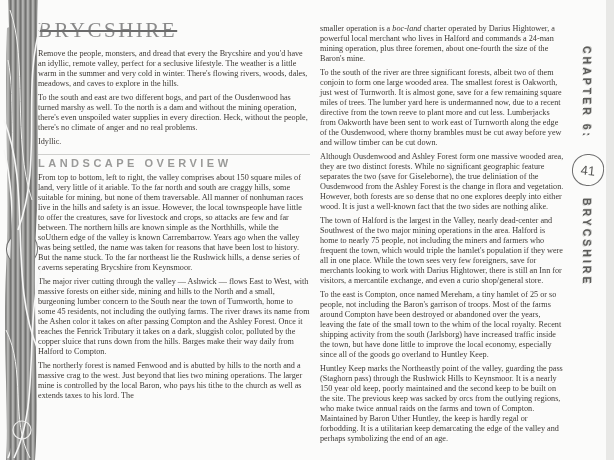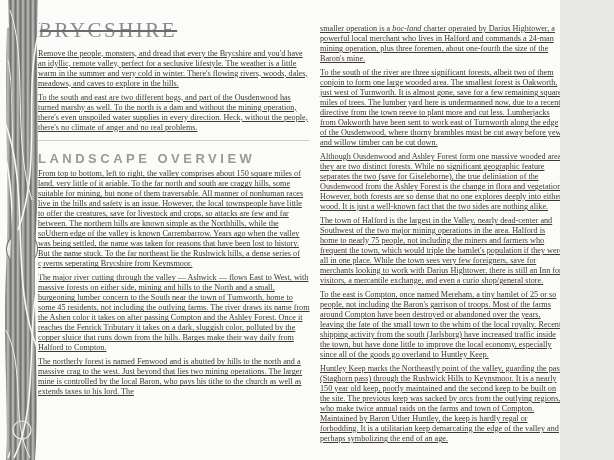--- a/index.html
+++ b/index.html
@@ -1,41 +1,41 @@
 <!DOCTYPE html>
 <html><head>
 <meta charset="utf-8">
 <style>
   html,body { margin:0; padding:0; background:#e8e8e6; }
   .spread {
-    position:relative; width:560px; height:460px;
+    position:relative; width:606px; height:460px;
     background:#fbfbfa; overflow:hidden;
     font-family:"Liberation Serif", serif;
   }
   
   .col { position:absolute; color:#3d3935; font-size:8.2px; line-height:1.22; }
-  .col p { margin:0 0 4px 0;text-decoration:underline; }
+  .col p { margin:0 0 4px 0; }
   .left-col  { left:38px;  top:18px; width:272px; }
   .right-col { left:320px; top:24px; width:244px; }
 
   
   .book-title {
     margin:0 0 5px 0; font-weight:normal;
     font-size:21px; letter-spacing:2.5px; color:#8a8a8a;
     font-family:"Liberation Serif", serif;
     text-decoration:line-through;
     text-decoration-color:#6b6b6b;
     text-decoration-thickness:1.5px;
   }
   
   .section-head {
-    margin:7px 0 3px 0; padding-top:10px;
+    margin:7px 0 3px 0; padding-top:2px;
     border-top:1px solid #cfcfcd;
     font-family:"Liberation Sans", sans-serif;
-    font-weight:bold; font-size:13px; letter-spacing:3.5px;
+    font-weight:bold; font-size:11px; letter-spacing:3.5px;
     color:#9a9a98;
   }
   .ital { font-style:italic; }
 
   
   .bark { position:absolute; top:0; }
   .bark-left  { left:0;   width:36px; height:460px; }
   .bark-right { left:568; width:46px; height:460px; }
 
   
@@ -85,20 +85,21 @@
   </svg>
 
   <div class="page-circle circle-40">
     <span>40</span>
   </div>
 
   <div class="col left-col">
     <h1 class="book-title">BRYCSHIRE</h1>
     <p>Remove the people, monsters, and dread that every the Brycshire and you'd have an idyllic, remote valley, perfect for a seclusive lifestyle. The weather is a little warm in the summer and very cold in winter. There's flowing rivers, woods, dales, meadows, and caves to explore in the hills.</p>
     <p>To the south and east are two different bogs, and part of the Ousdenwood has turned marshy as well. To the north is a dam and without the mining operation, there's even unspoiled water supplies in every direction. Heck, without the people, there's no climate of anger and no real problems.</p>
+    <p>Idyllic.</p>
     <h2 class="section-head">LANDSCAPE OVERVIEW</h2>
     <p>From top to bottom, left to right, the valley comprises about 150 square miles of land, very little of it ariable. To the far north and south are craggy hills, some suitable for mining, but none of them traversable. All manner of nonhuman races live in the hills and safety is an issue. However, the local townspeople have little to offer the creatures, save for livestock and crops, so attacks are few and far between. The northern hills are known simple as the Northhills, while the soUthern edge of the valley is known Carrembarrow. Years ago when the valley was being settled, the name was taken for reasons that have been lost to history. But the name stuck. To the far northeast lie the Rushwick hills, a dense series of caverns seperating Brycshire from Keynsmoor.</p>
     <p>The major river cutting through the valley — Ashwick — flows East to West, with massive forests on either side, mining and hills to the North and a small, burgeoning lumber concern to the South near the town of Turnworth, home to some 45 residents, not including the outlying farms. The river draws its name from the Ashen color it takes on after passing Compton and the Ashley Forest. Once it reaches the Fenrick Tributary it takes on a dark, sluggish color, polluted by the copper sluice that runs down from the hills. Barges make their way daily from Halford to Compton.</p>
     <p>The northerly forest is named Fenwood and is abutted by hills to the north and a massive crag to the west. Just beyond that lies two mining operations. The larger mine is controlled by the local Baron, who pays his tithe to the church as well as extends taxes to his lord. The</p>
   </div>
 
   <div class="col right-col">
     <p><span>smaller operation is a </span><span class="ital">boc-land</span><span> charter operated by Darius Hightower, a powerful local merchant who lives in Halford and commands a 24-man mining operation, plus three foremen, about one-fourth the size of the Baron's mine.</span></p>
     <p>To the south of the river are three significant forests, albeit two of them conjoin to form one large wooded area. The smallest forest is Oakworth, just west of Turnworth. It is almost gone, save for a few remaining square miles of trees. The lumber yard here is undermanned now, due to a recent directive from the town reeve to plant more and cut less. Lumberjacks from Oakworth have been sent to work east of Turnworth along the edge of the Ousdenwood, where thorny brambles must be cut away before yew and willow timber can be cut down.</p>
     <p>Although Ousdenwood and Ashley Forest form one massive wooded area, they are two distinct forests. While no significant geographic feature separates the two (save for Giseleborne), the true deliniation of the Ousdenwood from the Ashley Forest is the change in flora and vegetation. However, both forests are so dense that no one explores deeply into either wood. It is just a well-known fact that the two sides are nothing alike.</p>

